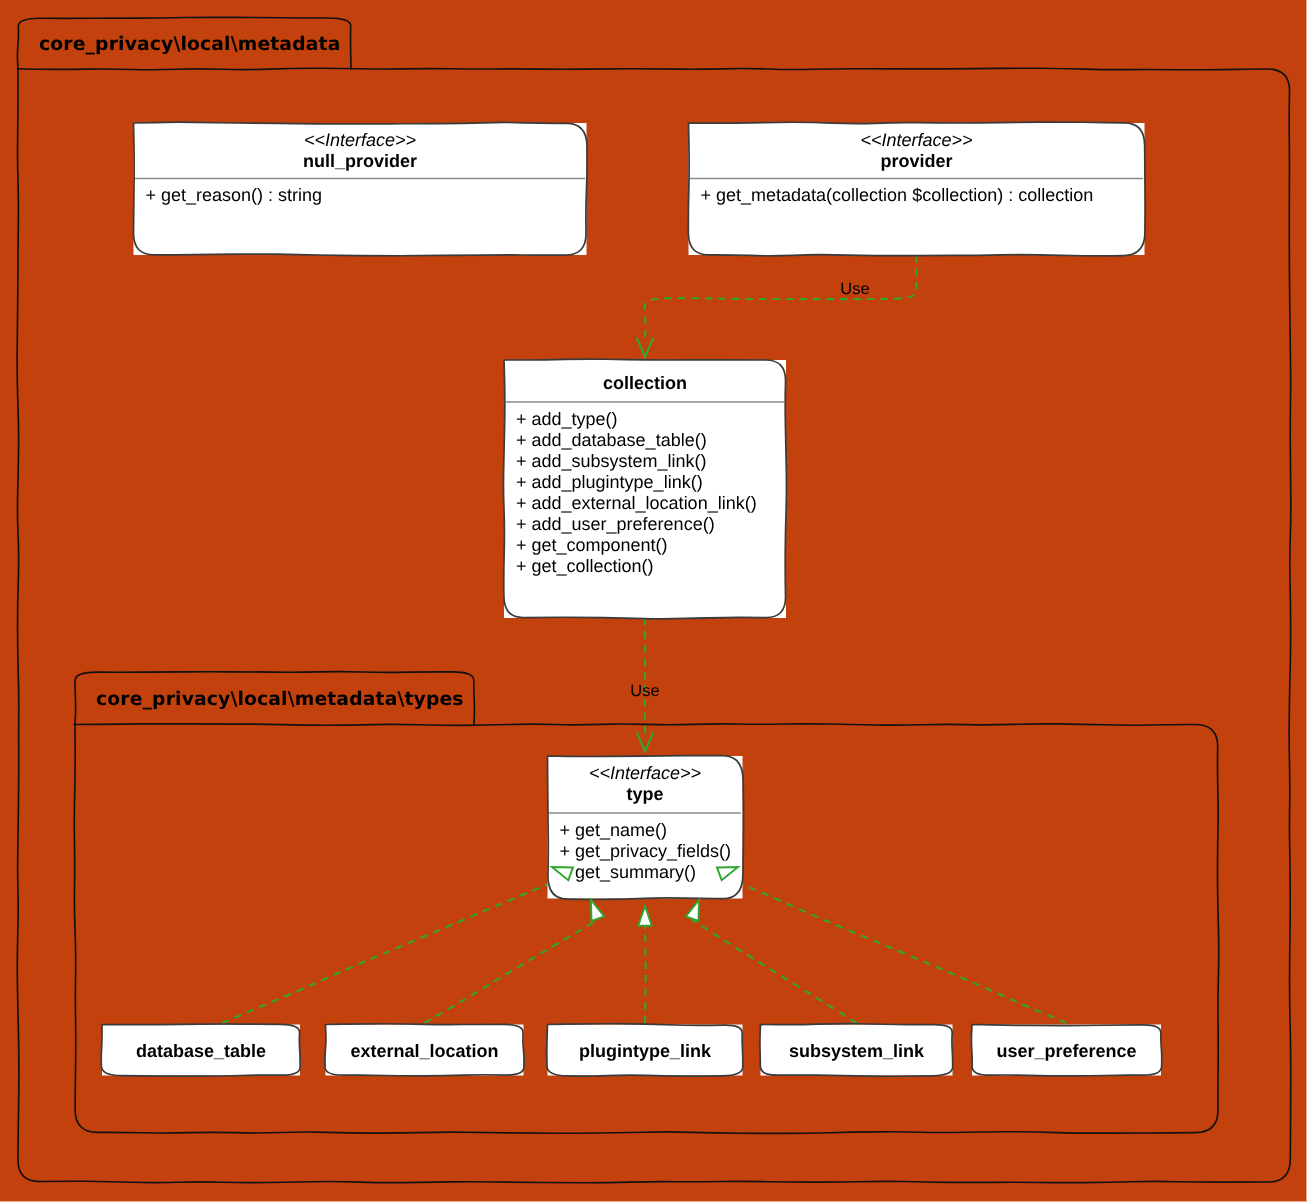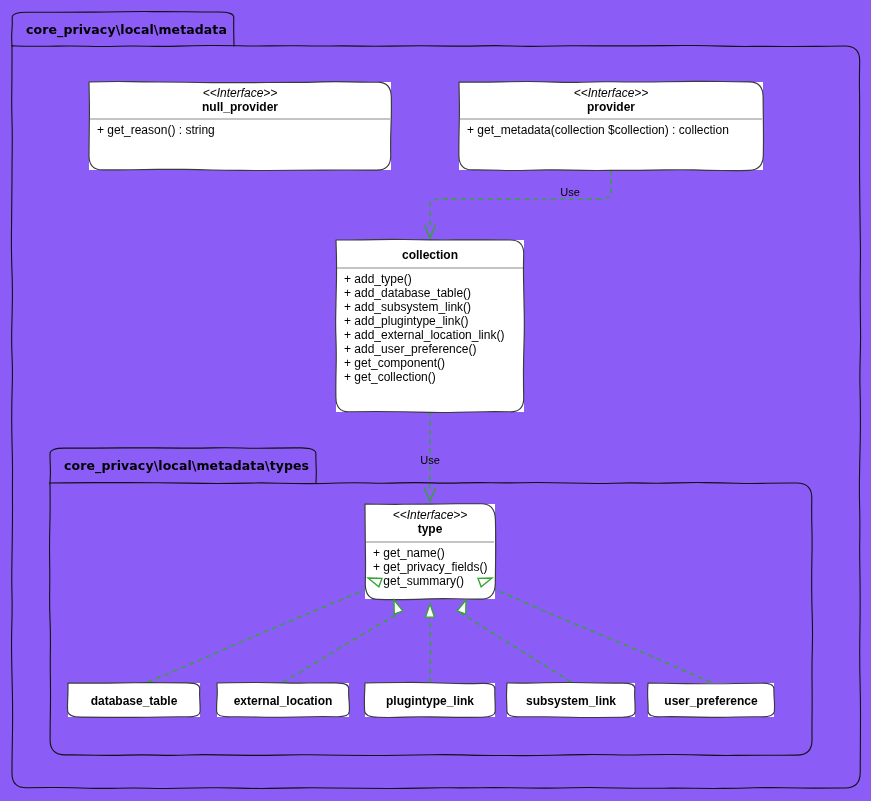--- a/index.html
+++ b/index.html
@@ -7,21 +7,21 @@
     padding: 0;
     background: #ffffff;
   }
   body {
     font-family: "Liberation Sans", sans-serif;
   }
   #diagram-root {
     position: relative;
     width: 871px;
     height: 801px;
-    background: #8b5cf6;
+    background: #c2410c;
     overflow: hidden;
   }
   svg.layer {
     position: absolute;
     left: 0;
     top: 0;
     width: 871px;
     height: 801px;
   }
   .pkg-title {

